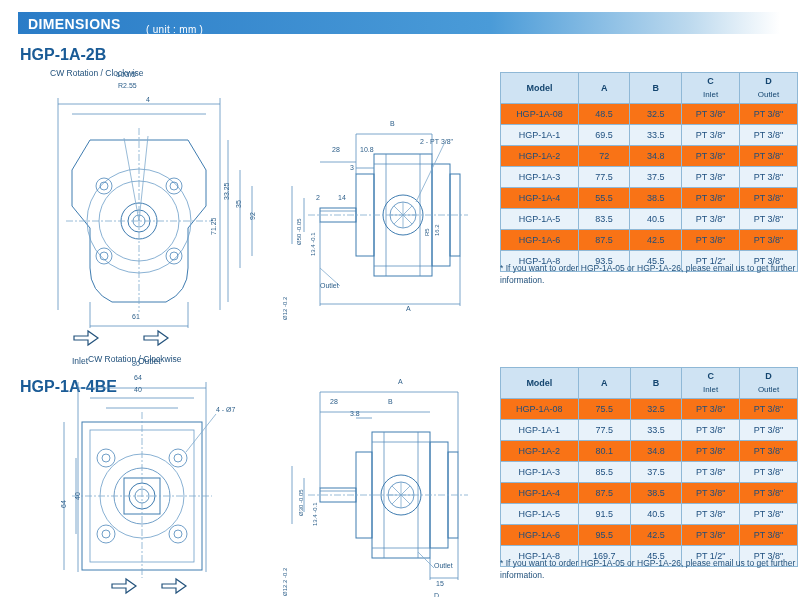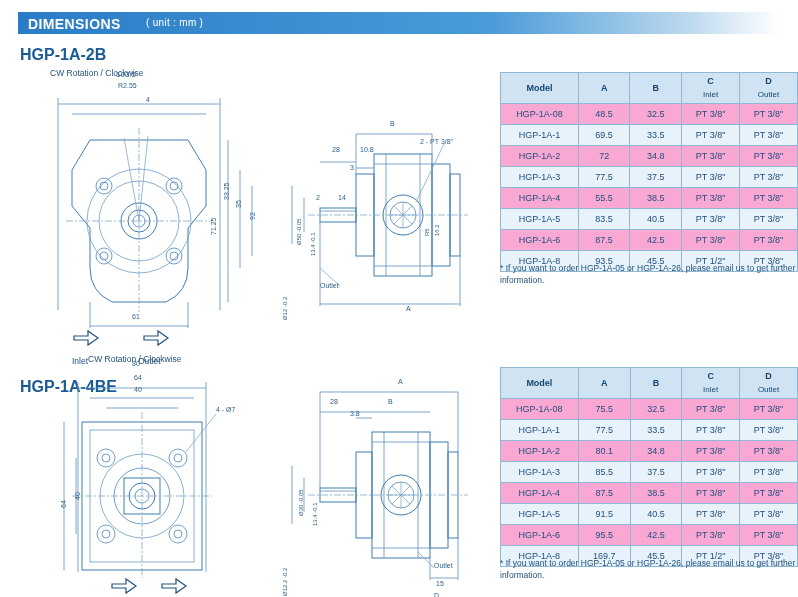--- a/index.html
+++ b/index.html
@@ -18,21 +18,21 @@
   }
   .header-bar{
     position:absolute;left:0;top:0;width:100%;height:22px;
     background:linear-gradient(to right,#2a7cc7 0%,#4a9bd8 62%,#bcd9ee 88%,#ffffff 100%);
   }
   .header-title{
     position:absolute;left:10px;top:4px;
     font-size:14px;font-weight:bold;color:#ffffff;letter-spacing:.4px;
   }
   .header-unit{
-    position:absolute;left:128px;top:5px;
+    position:absolute;left:128px;top:12px;
     font-size:10px;color:#ffffff;letter-spacing:.3px;
   }
   
   .sec-title{
     position:absolute;font-size:16px;font-weight:bold;color:#1a5b96;
   }
   #sec1-title{left:20px;top:46px;}
   #sec2-title{left:20px;top:330px;margin-top:48px;}
 
   
@@ -45,21 +45,21 @@
   .dw-label.xs{font-size:6px;}
   .rot-label{position:absolute;font-size:8.5px;color:#23527c;white-space:nowrap;}
   .arrow-txt{position:absolute;font-size:8.5px;color:#23527c;}
 
   
   table.spec{
     position:absolute;
     border-collapse:collapse;
     font-size:9px;
     color:#1d4e7e;
-    background:#f9a8d4;
+    background:#f97316;
   }
   table.spec th, table.spec td{
     border:1px solid #8fb8d6;
     text-align:center;
     padding:0;
     height:20px;
     line-height:20px;
     white-space:nowrap;
   }
   table.spec thead th{

